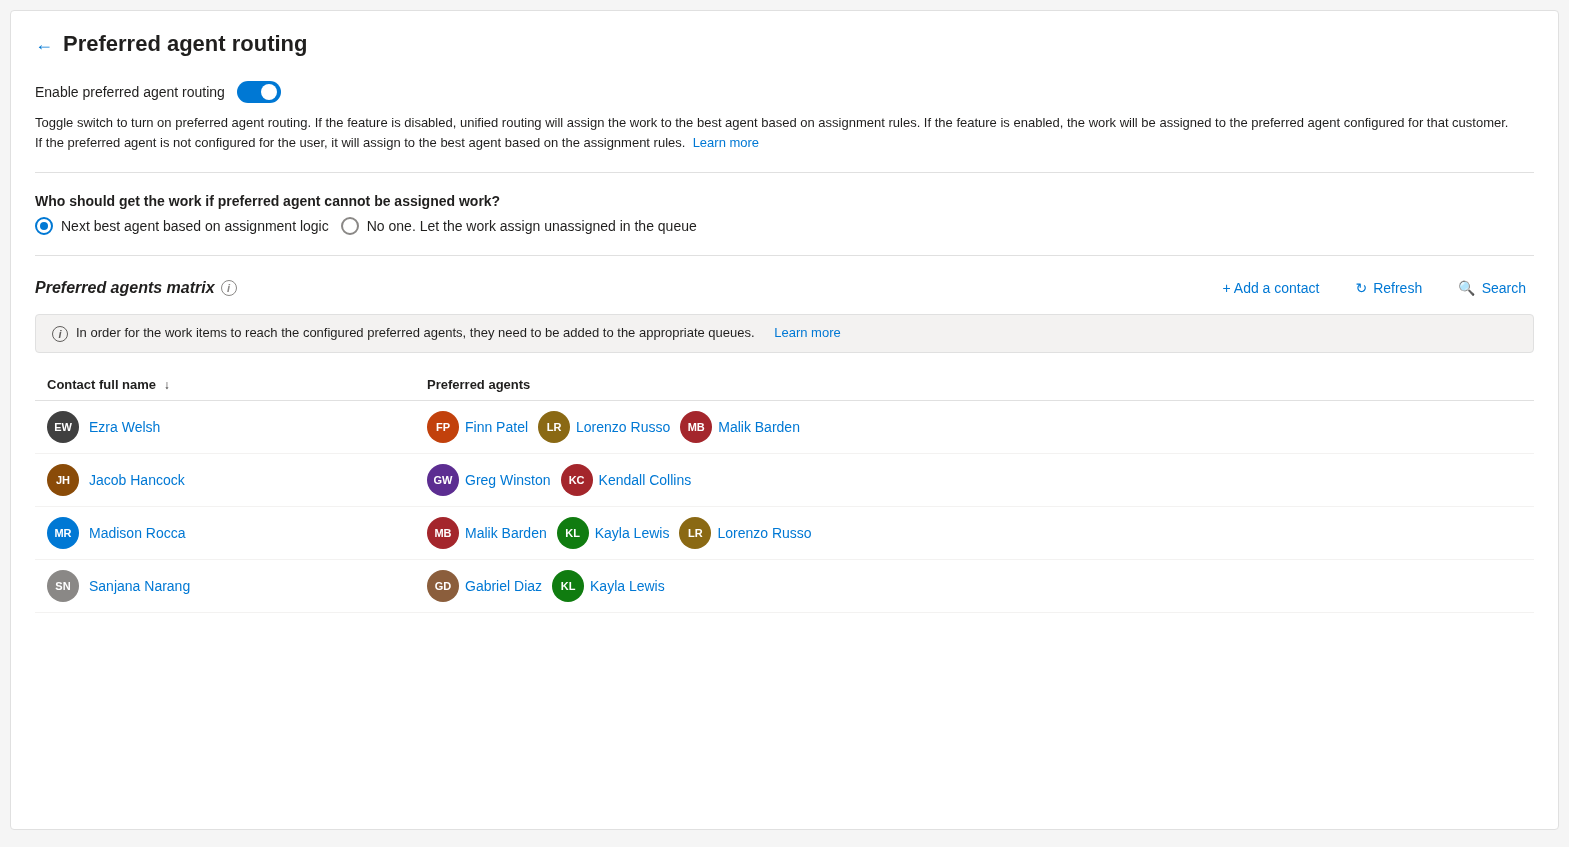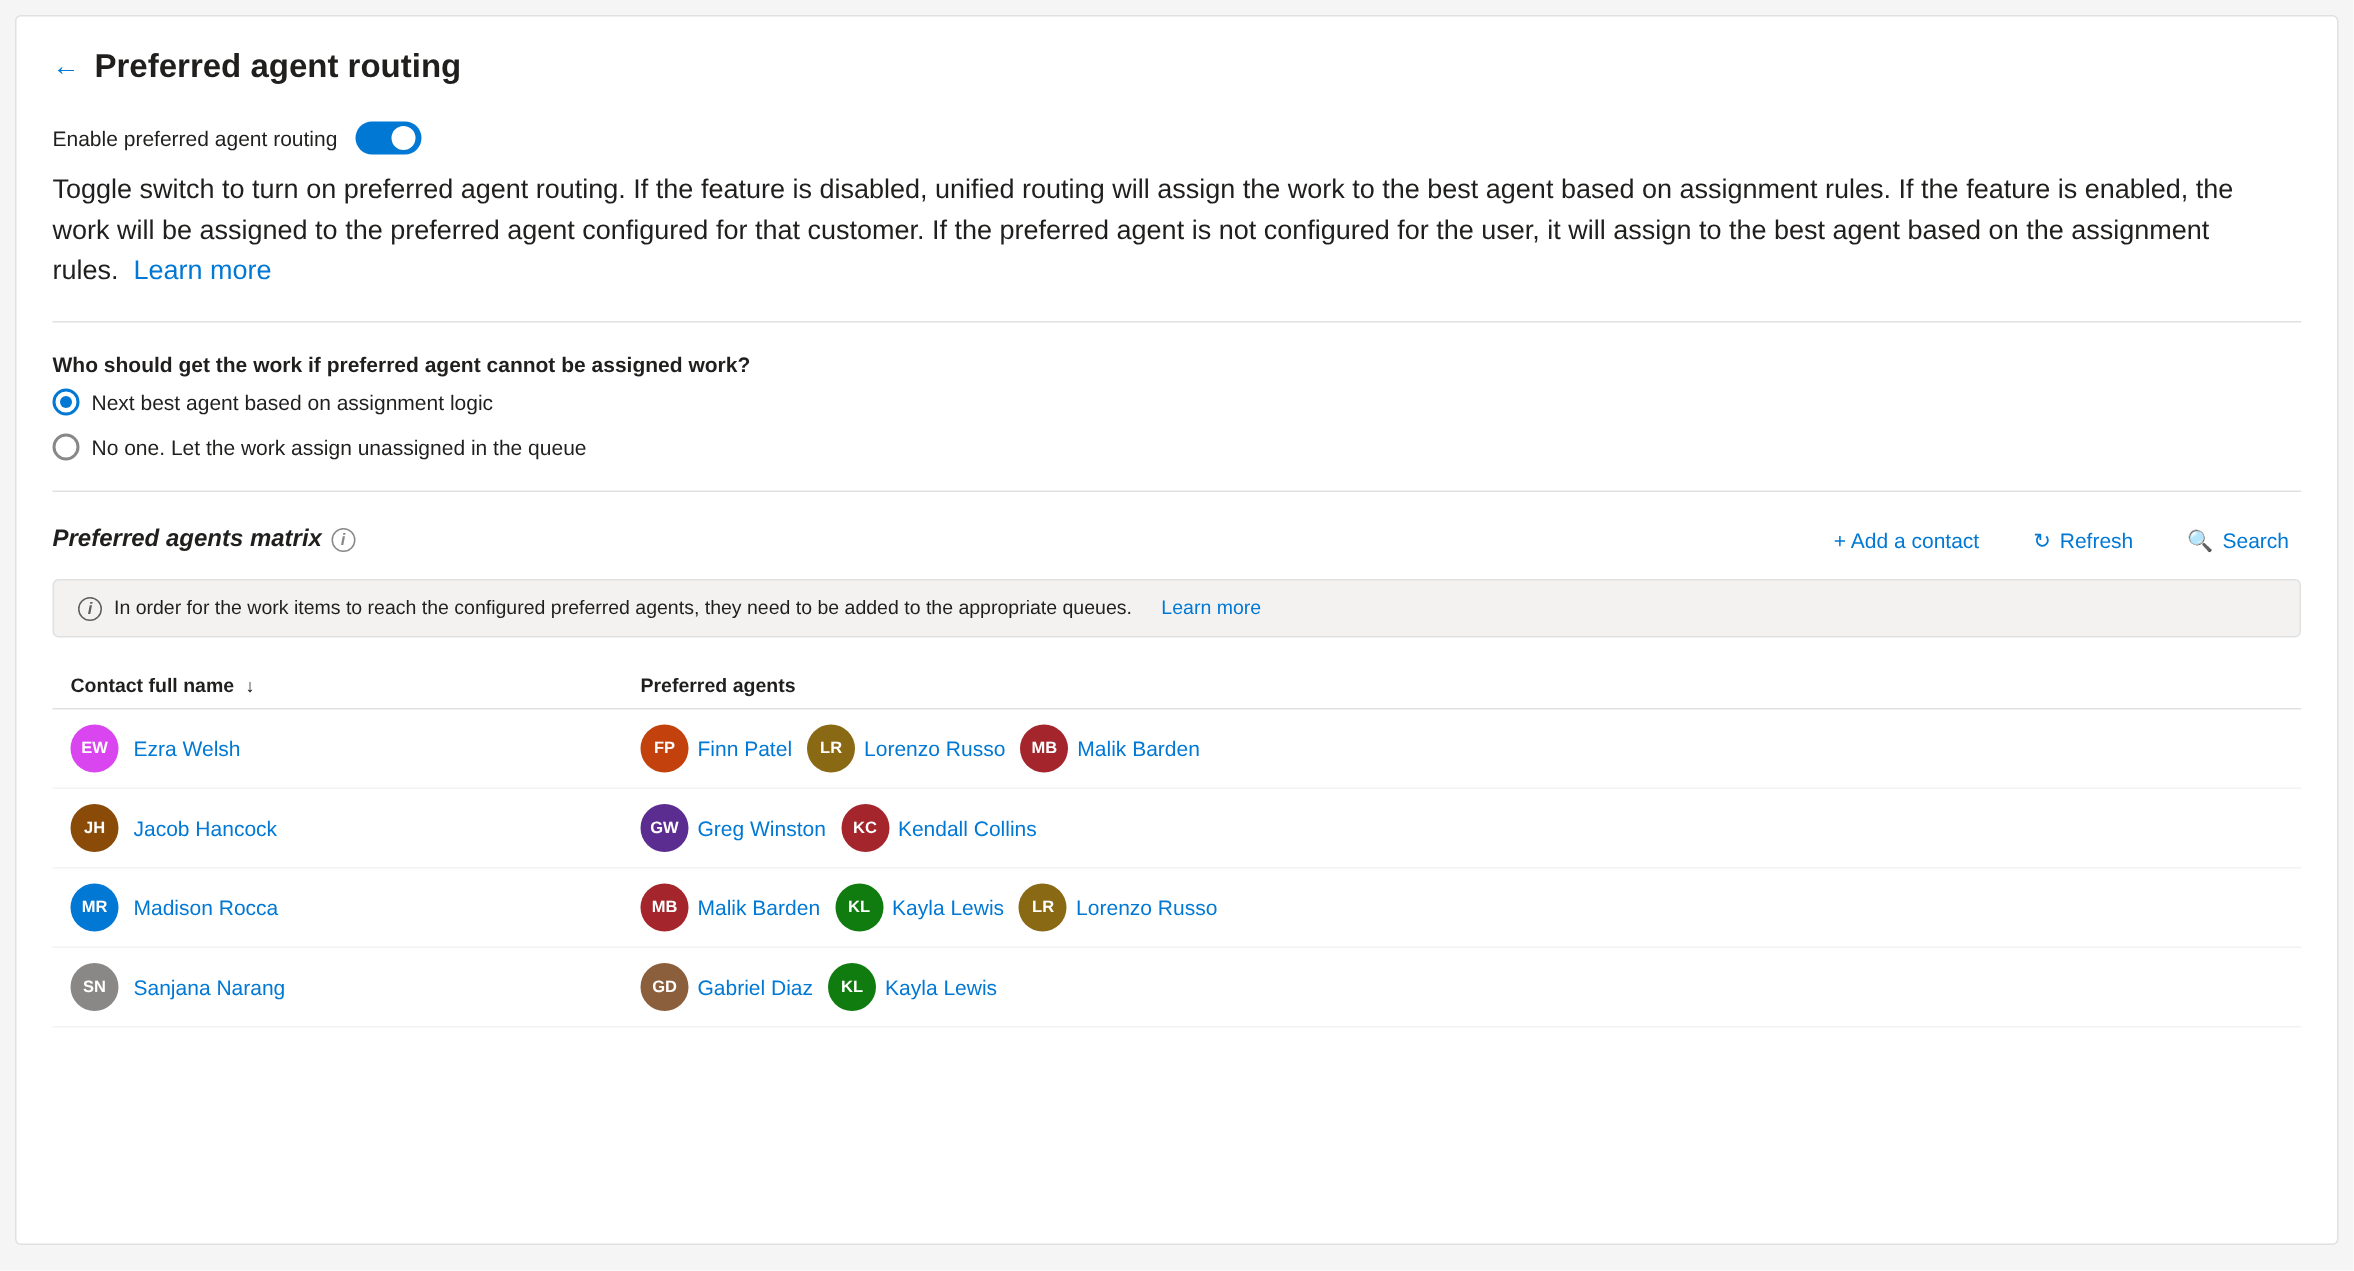--- a/index.html
+++ b/index.html
@@ -60,21 +60,21 @@
     .toggle-knob {
       width: 16px;
       height: 16px;
       background: #fff;
       border-radius: 50%;
       position: absolute;
       top: 3px;
       right: 4px;
     }
     .description-text {
-      font-size: 18px;
+      font-size: 13px;
       color: #201f1e;
       line-height: 1.5;
       max-width: 1480px;
     }
     .link {
       color: #0078d4;
       text-decoration: none;
       cursor: pointer;
     }
     .section-question {
@@ -82,21 +82,20 @@
       font-weight: 600;
       margin-bottom: 8px;
     }
     .section-sub {
       font-size: 13px;
       color: #201f1e;
       margin-bottom: 14px;
     }
     .radio-group {
       display: flex;
-      flex-direction: column;
       gap: 12px;
     }
     .radio-option {
       display: flex;
       align-items: center;
       gap: 8px;
       cursor: pointer;
     }
     .radio-circle {
       width: 18px;
@@ -330,21 +329,21 @@
       <div class="table-header-row">
         <div class="col-contact">
           <span>Contact full name</span>
           <span class="sort-icon">↓</span>
         </div>
         <div class="col-agents">Preferred agents</div>
       </div>
 
       <div class="table-row">
         <div class="contact-cell">
-          <div class="avatar" style="background:#d946ef">EW</div>
+          <div class="avatar" style="background:#404040">EW</div>
           <span class="contact-name">Ezra Welsh</span>
         </div>
         <div class="agents-cell">
           <div class="agent-entry">
             <div class="avatar" style="background:#c2410c">FP</div>
             <span class="agent-name">Finn Patel</span>
           </div>
           <div class="agent-entry">
             <div class="avatar" style="background:#8a6914">LR</div>
             <span class="agent-name">Lorenzo Russo</span>

